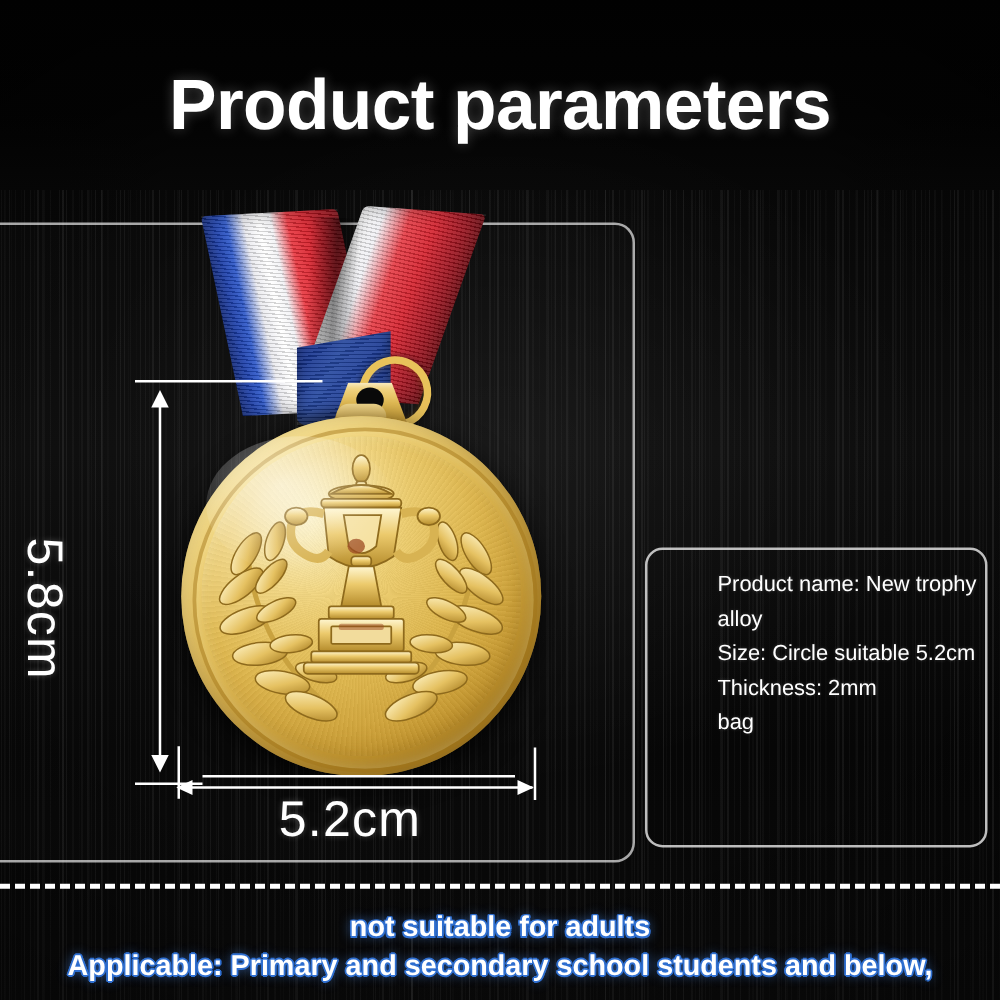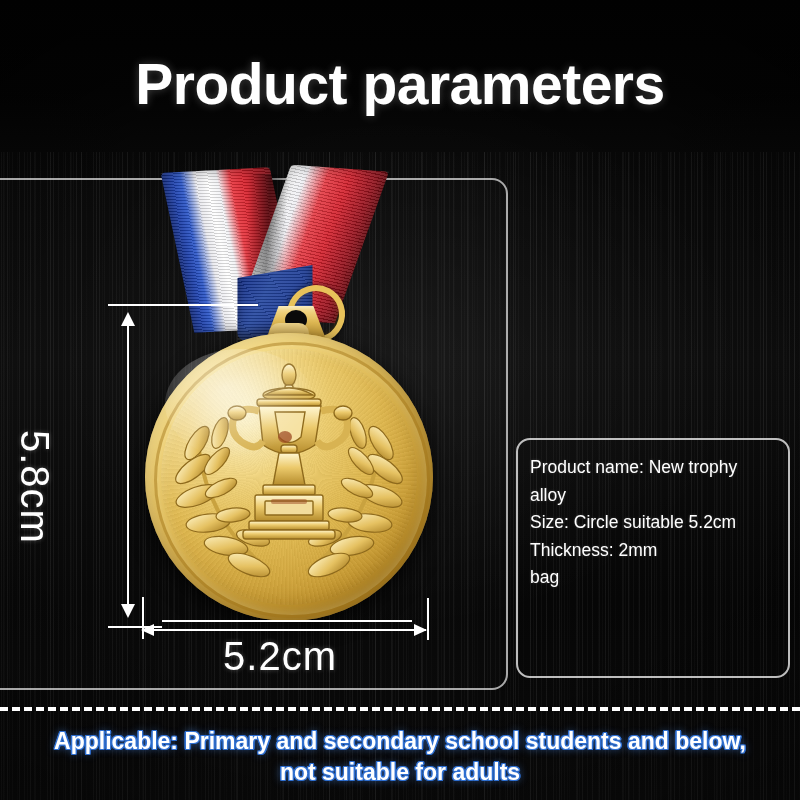--- a/index.html
+++ b/index.html
@@ -62,20 +62,21 @@
   
   #spec-panel{
     position:absolute;left:516px;top:438px;width:274px;height:240px;
     border:2px solid rgba(235,235,235,0.80);
     border-radius:14px;box-sizing:border-box;
     padding:14px 0 0 12px;
   }
   #spec-panel .spec-line{
     color:#fff;font-size:17.5px;line-height:27.5px;white-space:nowrap;
     text-shadow:0 0 3px rgba(255,255,255,0.2);
+    padding-left:44px;
   }
 
   
   #divider{
     position:absolute;left:0;top:707px;width:800px;height:0;
     border-top:4px dashed #ffffff;
   }
   #footer{
     position:absolute;left:0;top:726px;width:800px;text-align:center;
     font-size:23px;font-weight:bold;line-height:31px;color:#ffffff;
@@ -373,17 +374,17 @@
   <div id="spec-panel">
     <div class="spec-line">Product name: New trophy</div>
     <div class="spec-line">alloy</div>
     <div class="spec-line">Size: Circle suitable 5.2cm</div>
     <div class="spec-line">Thickness: 2mm</div>
     <div class="spec-line">bag</div>
   </div>
 
   <div id="divider"></div>
   <div id="footer">
+    <div>not suitable for adults</div>
     <div>Applicable: Primary and secondary school students and below,</div>
-    <div>not suitable for adults</div>
   </div>
 
 </div>
 
 </body></html>

